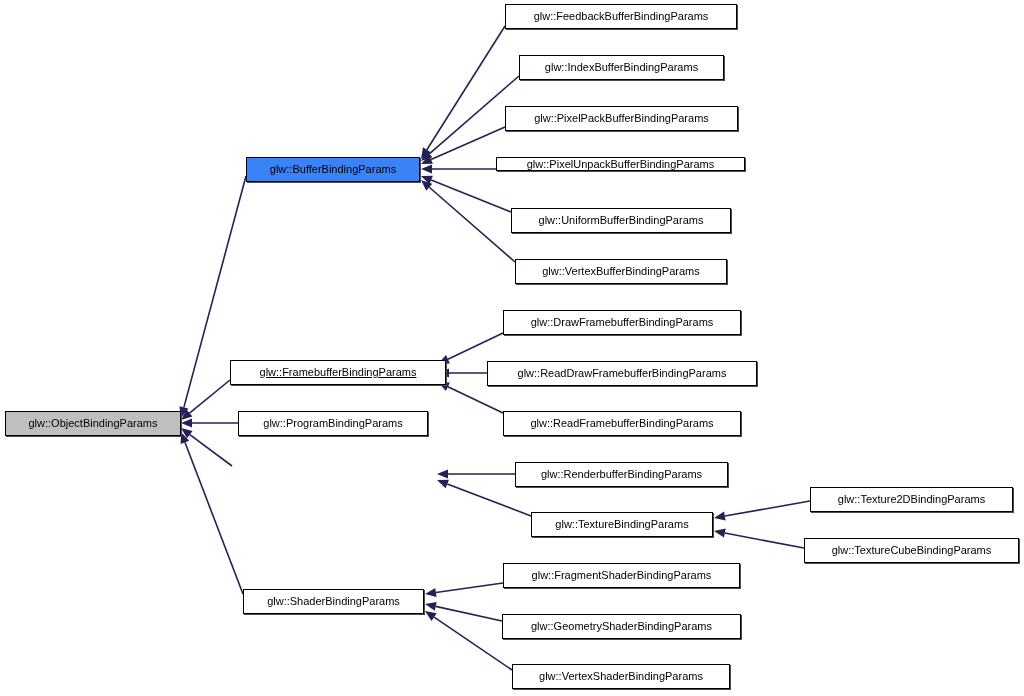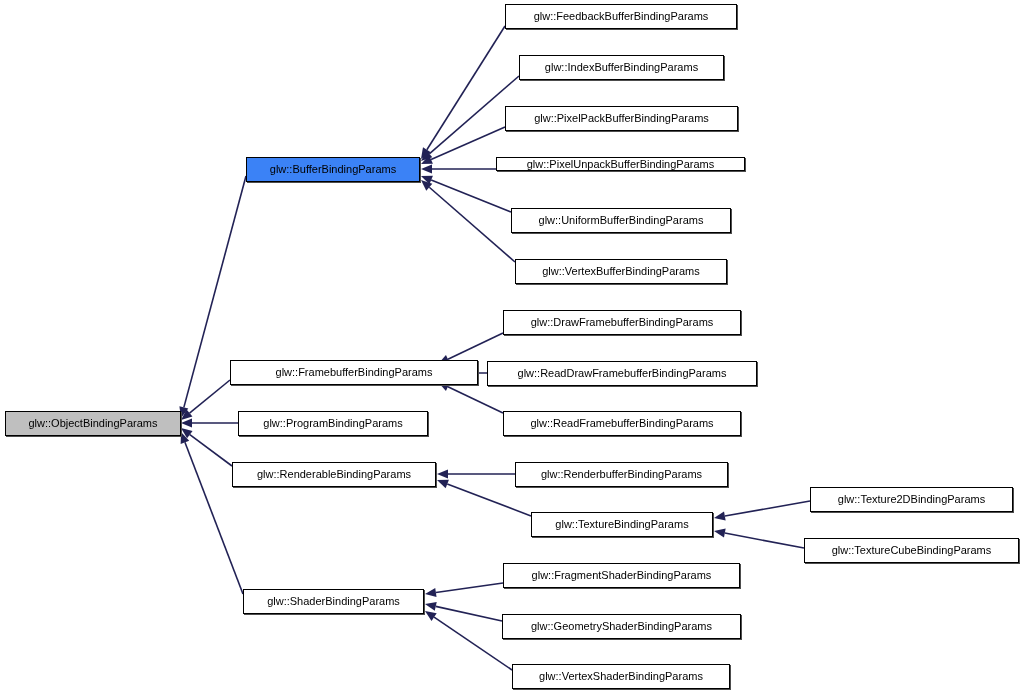--- a/index.html
+++ b/index.html
@@ -134,28 +134,25 @@
         <line x1="512" y1="670" x2="434.10396959811703" y2="617.1739563941253" stroke="#222255" stroke-width="1.6"></line>
         <polygon points="425.00,611.00 436.69,613.37 431.52,620.98" fill="#222255"></polygon>
       </g>
     </svg>
 <div class="uml-node root" title="glw::ObjectBindingParams" style="left: 5px; top: 411px; width: 176px; height: 25px; border-color: rgb(0, 0, 0); color: rgb(0, 0, 0); background: rgb(191, 191, 191); box-shadow: rgb(77, 77, 77) 1px 1px 0px 0px;">
       <span class="node-label">glw::ObjectBindingParams</span>
     </div>
     <div class="uml-node" title="glw::BufferBindingParams" style="left: 246px; top: 157px; width: 174px; height: 25px; border-color: rgb(0, 0, 0); color: rgb(0, 0, 0); background: #3b82f6; box-shadow: rgb(77, 77, 77) 1px 1px 0px 0px;">
       <span class="node-label">glw::BufferBindingParams</span>
     </div>
-    <div class="uml-node" title="glw::FramebufferBindingParams" style="left: 230px; top: 360px; width: 248px; height: 25px; border-color: rgb(0, 0, 0); color: rgb(0, 0, 0); background: rgb(255, 255, 255); box-shadow: rgb(77, 77, 77) 1px 1px 0px 0px;">
+    <div class="uml-node" title="glw::FramebufferBindingParams" style="left: 230px; top: 360px; width: 216px; height: 25px; border-color: rgb(0, 0, 0); color: rgb(0, 0, 0); background: rgb(255, 255, 255); box-shadow: rgb(77, 77, 77) 1px 1px 0px 0px; text-decoration: underline;">
       <span class="node-label">glw::FramebufferBindingParams</span>
     </div>
     <div class="uml-node" title="glw::ProgramBindingParams" style="left: 238px; top: 411px; width: 190px; height: 25px; border-color: rgb(0, 0, 0); color: rgb(0, 0, 0); background: rgb(255, 255, 255); box-shadow: rgb(77, 77, 77) 1px 1px 0px 0px;">
       <span class="node-label">glw::ProgramBindingParams</span>
-    </div>
-    <div class="uml-node" title="glw::RenderableBindingParams" style="left: 232px; top: 462px; width: 204px; height: 25px; border-color: rgb(0, 0, 0); color: rgb(0, 0, 0); background: rgb(255, 255, 255); box-shadow: rgb(77, 77, 77) 1px 1px 0px 0px;">
-      <span class="node-label">glw::RenderableBindingParams</span>
     </div>
     <div class="uml-node" title="glw::ShaderBindingParams" style="left: 243px; top: 589px; width: 181px; height: 25px; border-color: rgb(0, 0, 0); color: rgb(0, 0, 0); background: rgb(255, 255, 255); box-shadow: rgb(77, 77, 77) 1px 1px 0px 0px; text-align: center;">
       <span class="node-label">glw::ShaderBindingParams</span>
     </div>
     <div class="uml-node" title="glw::FeedbackBufferBindingParams" style="left: 505px; top: 4px; width: 232px; height: 25px; border-color: rgb(0, 0, 0); color: rgb(0, 0, 0); background: rgb(255, 255, 255); box-shadow: rgb(77, 77, 77) 1px 1px 0px 0px;">
       <span class="node-label">glw::FeedbackBufferBindingParams</span>
     </div>
     <div class="uml-node" title="glw::IndexBufferBindingParams" style="left: 519px; top: 55px; width: 205px; height: 25px; border-color: rgb(0, 0, 0); color: rgb(0, 0, 0); background: rgb(255, 255, 255); box-shadow: rgb(77, 77, 77) 1px 1px 0px 0px;">
       <span class="node-label">glw::IndexBufferBindingParams</span>
     </div>

